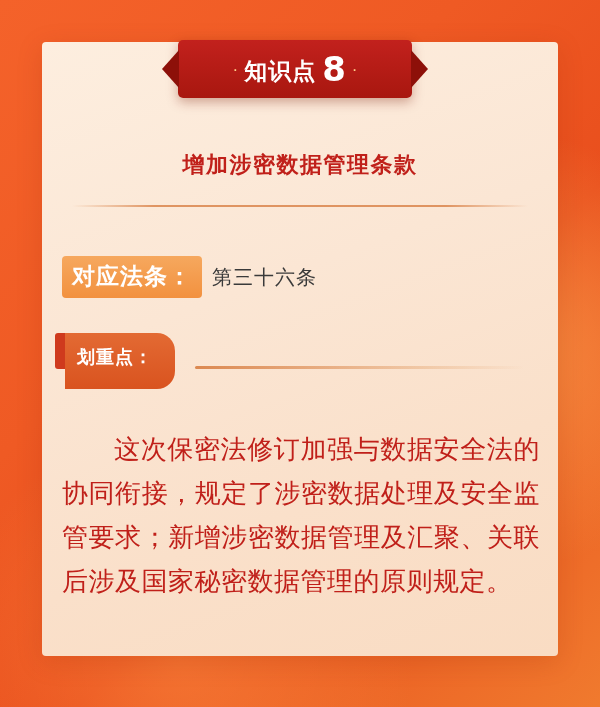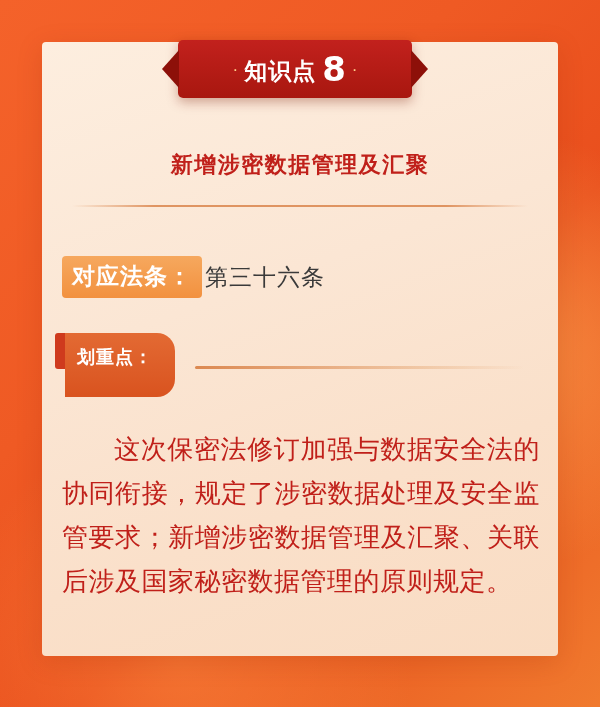--- a/index.html
+++ b/index.html
@@ -151,23 +151,23 @@
     background: linear-gradient(180deg, #f6a85e 0%, #f2913f 100%);
     color: #ffffff;
     font-size: 23px;
     font-weight: bold;
     padding: 5px 10px 6px 10px;
     border-radius: 4px;
     letter-spacing: 1px;
     white-space: nowrap;
   }
   .law-value {
-    margin-left: 3px;
+    margin-left: 10px;
     color: #3a3a3a;
-    font-size: 23px;
+    font-size: 20px;
     letter-spacing: 1px;
     white-space: nowrap;
   }
 
   
   .keypoint-row {
     position: absolute;
     left: 55px;
     top: 333px;
     width: 470px;
@@ -187,21 +187,21 @@
     left: 10px;
     top: 0;
     height: 48px;
     background: linear-gradient(180deg, #e36a33 0%, #d9531f 100%);
     color: #ffffff;
     font-size: 18px;
     font-weight: bold;
     letter-spacing: 1px;
     display: flex;
     align-items: center;
-    padding: 0 22px 16px 12px;
+    padding: 0 22px 8px 12px;
     border-radius: 0 18px 18px 0;
     white-space: nowrap;
   }
   .keypoint-line {
     position: absolute;
     left: 140px;
     top: 33px;
     width: 330px;
     height: 3px;
     background: linear-gradient(90deg, rgba(214,120,58,0.85) 0%, rgba(230,170,120,0.45) 70%, rgba(230,170,120,0.0) 100%);
@@ -235,21 +235,21 @@
 
   <div class="ribbon">
     <div class="ribbon-inner">
       <span class="ribbon-dot">·</span>
       <span class="ribbon-label">知识点</span>
       <span class="ribbon-number">8</span>
       <span class="ribbon-dot">·</span>
     </div>
   </div>
 
-  <div class="title">新增涉密数据管理及汇聚</div>
+  <div class="title">增加涉密数据管理条款</div>
   <div class="title-rule"></div>
 
   <div class="law-row">
     <span class="law-tag">对应法条：</span>
     <span class="law-value">第三十六条</span>
   </div>
 
   <div class="keypoint-row">
     <div class="keypoint-bar"></div>
     <div class="keypoint-tab">划重点：</div>

